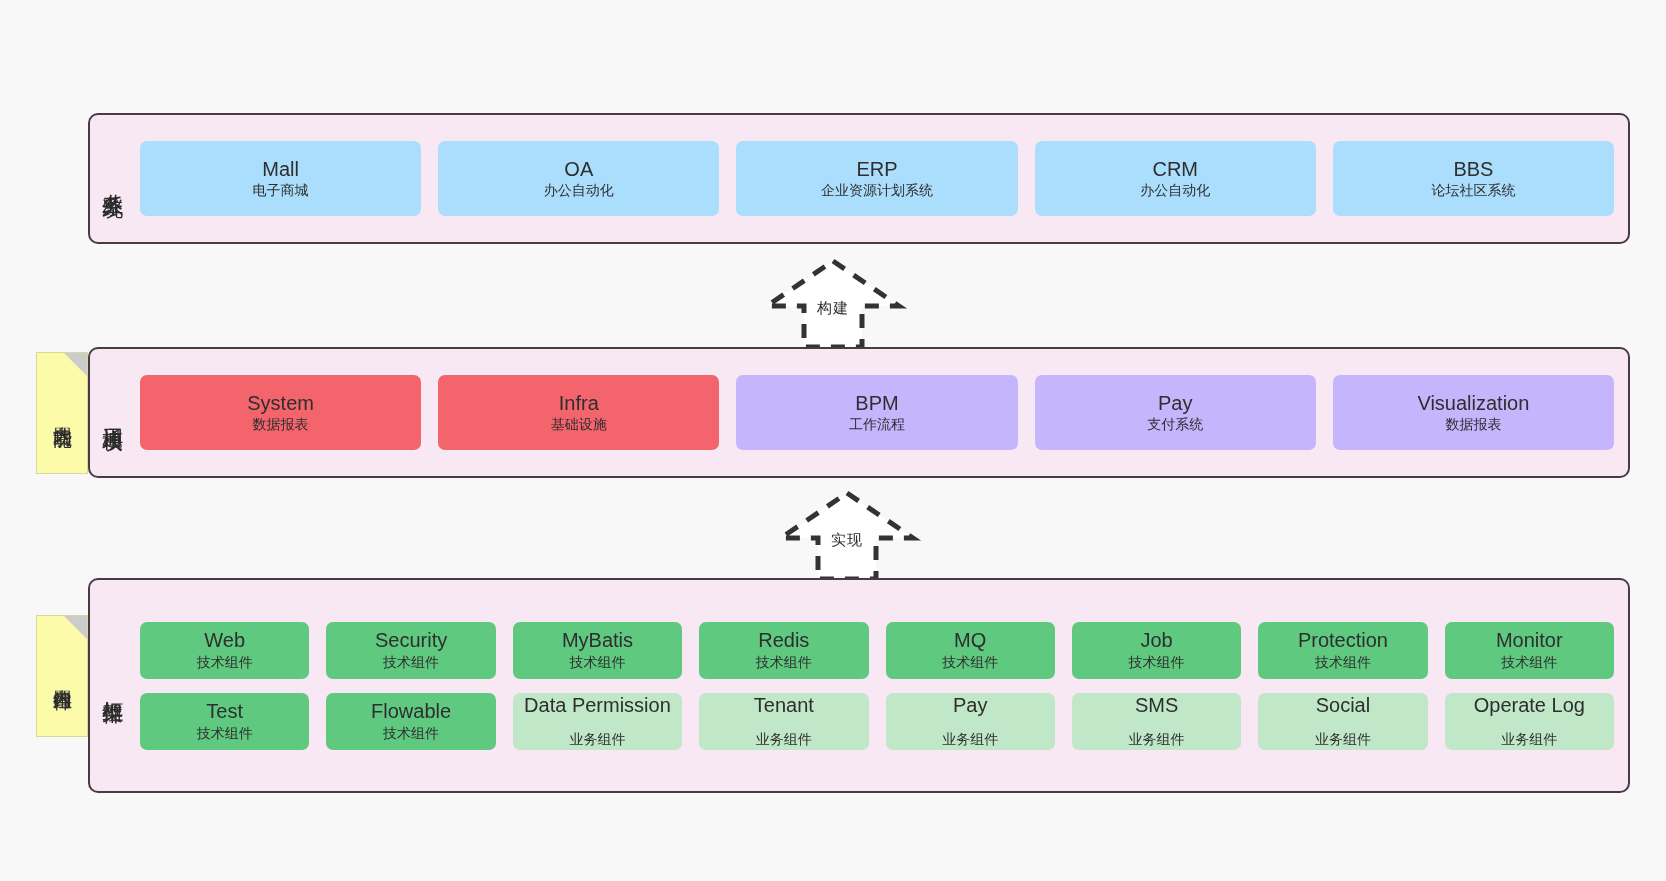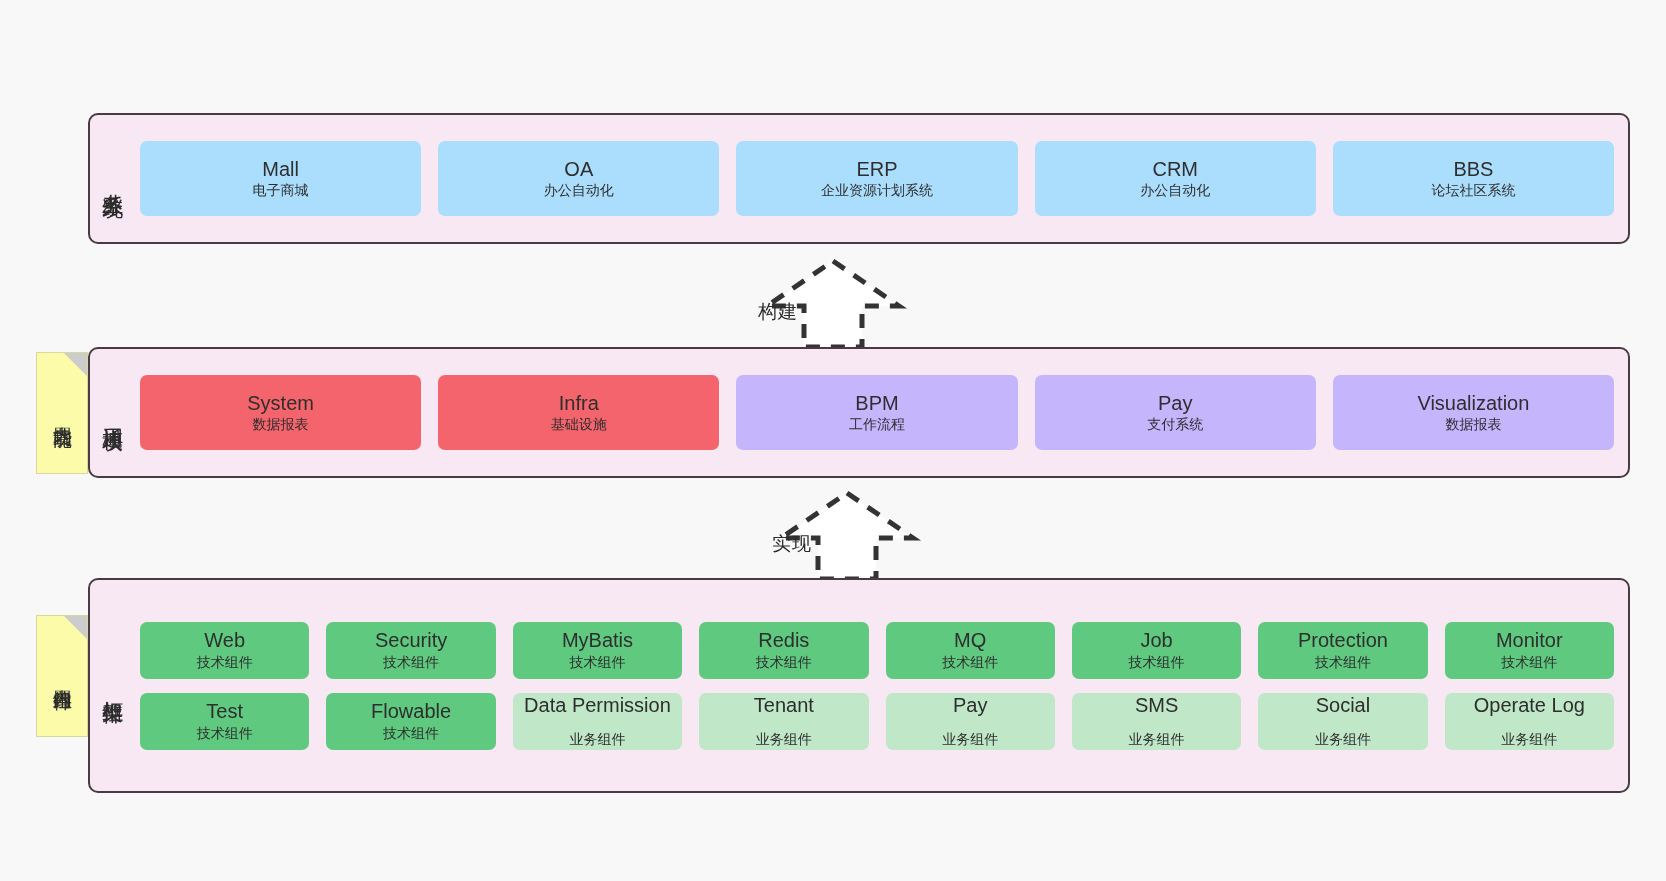--- a/index.html
+++ b/index.html
@@ -130,21 +130,22 @@
     position: absolute;
     width: 150px;
     height: 92px;
   }
   .arrow svg { display: block; overflow: visible; }
   .arrow-label {
     position: absolute;
     left: 0;
     right: 0;
     top: 41px;
-    font-size: 19px;
+    text-align: center;
+    font-size: 15px;
     color: #2b2b2b;
     letter-spacing: 1px;
     user-select: none;
   }
   #arrow-build  { left: 758px; top: 258px; }
   #arrow-impl   { left: 772px; top: 490px; }
 </style>
 </head>
 <body>
 

